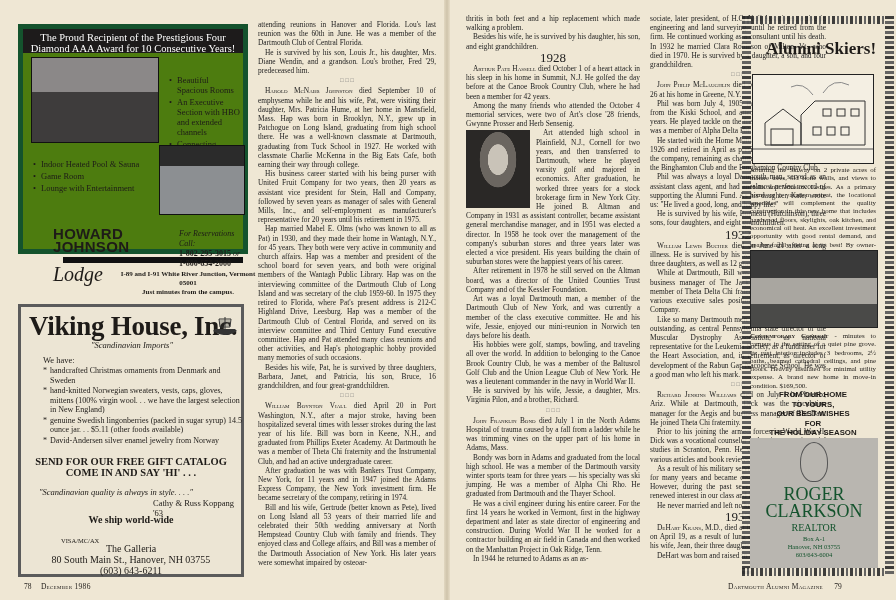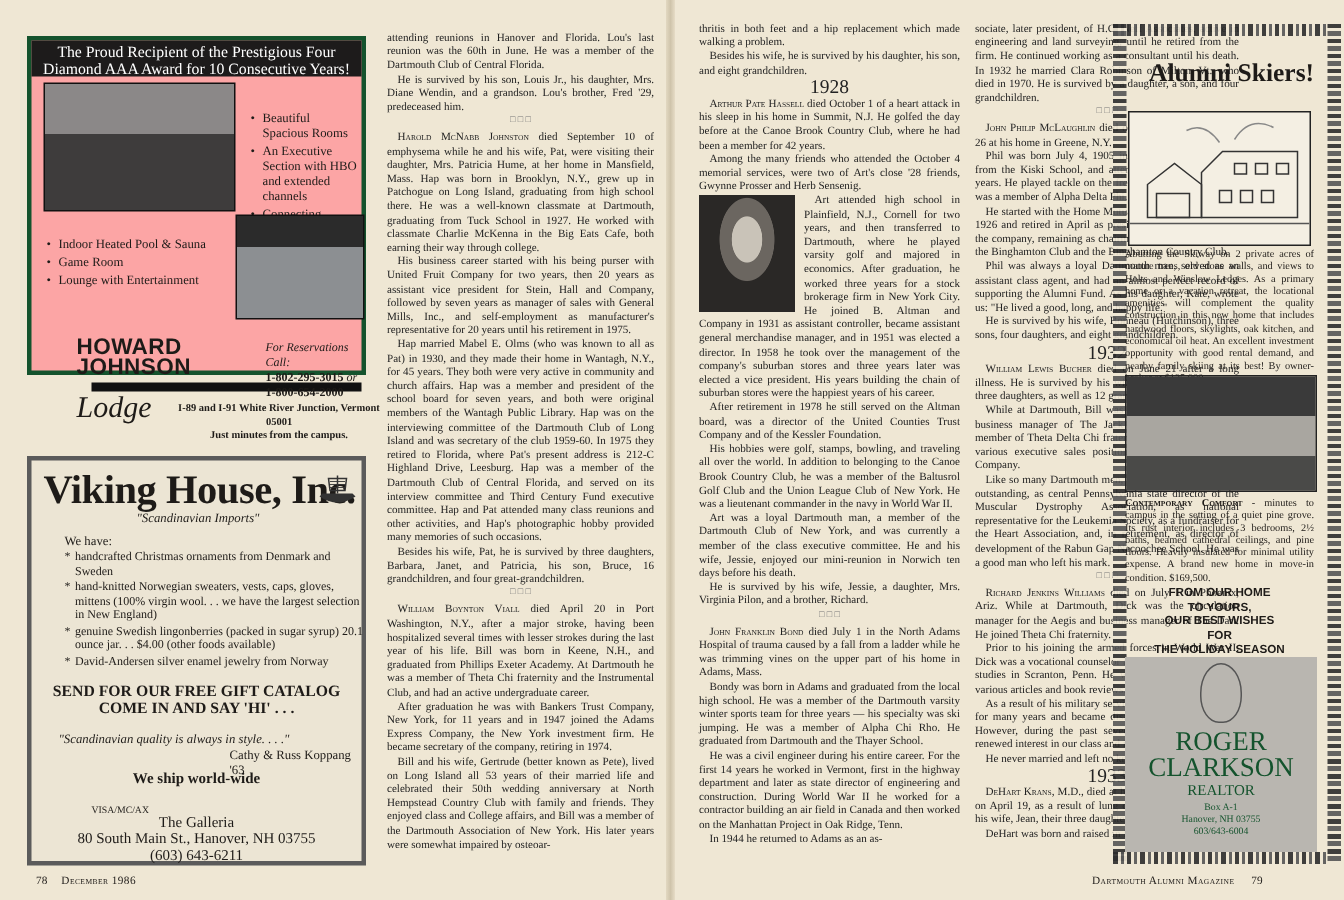--- a/index.html
+++ b/index.html
@@ -1,20 +1,20 @@
 <!DOCTYPE html>
 <html><head>
 <meta charset="utf-8">
 <style>
   html,body{margin:0;padding:0;}
   body{width:896px;height:600px;background:#efe7d4;overflow:hidden;position:relative;font-family:"Liberation Serif",serif;color:#1e1b18;}
   .spread{position:absolute;left:0;top:0;width:896px;height:600px;}
   .gutter{position:absolute;left:444px;top:0;width:6px;height:600px;background:linear-gradient(90deg,#e2d8c1,#cfc4ab,#e6dcc6);}
   
-  .hojo{position:absolute;left:18px;top:24px;width:220px;height:220px;border:3px solid #14532d;background:#fca5a5;}
+  .hojo{position:absolute;left:18px;top:24px;width:220px;height:220px;border:5px solid #14532d;background:#4d7c0f;}
   .hojo-top{background:#1d1b1b;color:#fff;text-align:center;font-size:10.5px;line-height:11px;padding:3px 2px;height:24px;box-sizing:border-box;}
   .photo{position:absolute;background:repeating-linear-gradient(45deg,#3a3a3a 0 2px,#5a5a5a 2px 4px);border:1px solid #111;}
   .photo.room{left:8px;top:28px;width:126px;height:84px;background:linear-gradient(180deg,#8b8888 0 40%,#3e3c3c 40% 100%);}
   .photo.pool{left:136px;top:116px;width:84px;height:68px;background:linear-gradient(180deg,#2b2b2b 0 30%,#8c8f92 30% 100%);}
   .bullets{position:absolute;font-size:8.5px;line-height:10px;list-style:none;margin:0;padding:0;}
   .bullets li{padding-left:8px;position:relative;margin-bottom:2px;}
   .bullets li:before{content:"•";position:absolute;left:0;}
   .b1{left:146px;top:46px;width:72px;}
   .b2{left:10px;top:130px;width:120px;}
   .hj-name{position:absolute;left:30px;top:198px;font-family:"Liberation Sans",sans-serif;font-size:15px;line-height:13px;font-weight:bold;letter-spacing:.3px;}
@@ -114,21 +114,21 @@
       <path d="M2 16 Q14 24 26 16 L24 14 L4 14Z" fill="#333"></path>
       <line x1="14" y1="2" x2="14" y2="14" stroke="#333" stroke-width="1"></line>
       <path d="M8 4 L20 4 L19 12 L9 12Z" fill="none" stroke="#333" stroke-width="1"></path>
       <path d="M9 6 H19 M9 8 H19 M9 10 H19" stroke="#333" stroke-width=".6"></path>
     </svg>
     <div class="vk-sub">"Scandinavian Imports"</div>
     <div class="vk-have">We have:</div>
     <ul class="vk-list">
       <li>handcrafted Christmas ornaments from Denmark and Sweden</li>
       <li>hand-knitted Norwegian sweaters, vests, caps, gloves, mittens (100% virgin wool. . . we have the largest selection in New England)</li>
-      <li>genuine Swedish lingonberries (packed in sugar syrup) 20.1 ounce jar. . . $4.00 (other foods available)</li>
+      <li>genuine Swedish lingonberries (packed in sugar syrup) 14.5 ounce jar. . . $5.11 (other foods available)</li>
       <li>David-Andersen silver enamel jewelry from Norway</li>
     </ul>
     <div class="vk-come">
       <div>SEND FOR OUR FREE GIFT CATALOG</div>
       <div>COME IN AND SAY 'HI' . . .</div>
     </div>
     <div class="vk-quote">"Scandinavian quality is always in style. . . ."</div>
     <div class="vk-sig">Cathy &amp; Russ Koppang '63</div>
     <div class="vk-ship2">We ship world-wide</div>
     <div class="vk-visa">VISA/MC/AX</div>
@@ -155,22 +155,22 @@
 
   <div class="col c2">
     <p style="text-indent:0">thritis in both feet and a hip replacement which made walking a problem.</p>
     <p>Besides his wife, he is survived by his daughter, his son, and eight grandchildren.</p>
     <p class="yr">1928</p>
     <p><span class="sc">Arthur Pate Hassell</span><span> died October 1 of a heart attack in his sleep in his home in Summit, N.J. He golfed the day before at the Canoe Brook Country Club, where he had been a member for 42 years.</span></p>
     <p>Among the many friends who attended the October 4 memorial services, were two of Art's close '28 friends, Gwynne Prosser and Herb Sensenig.</p>
     <div class="portrait"></div>
     <p>Art attended high school in Plainfield, N.J., Cornell for two years, and then transferred to Dartmouth, where he played varsity golf and majored in economics. After graduation, he worked three years for a stock brokerage firm in New York City. He joined B. Altman and Company in 1931 as assistant controller, became assistant general merchandise manager, and in 1951 was elected a director. In 1958 he took over the management of the company's suburban stores and three years later was elected a vice president. His years building the chain of suburban stores were the happiest years of his career.</p>
     <p>After retirement in 1978 he still served on the Altman board, was a director of the United Counties Trust Company and of the Kessler Foundation.</p>
+    <p>Art was a loyal Dartmouth man, a member of the Dartmouth Club of New York, and was currently a member of the class executive committee. He and his wife, Jessie, enjoyed our mini-reunion in Norwich ten days before his death.</p>
     <p>His hobbies were golf, stamps, bowling, and traveling all over the world. In addition to belonging to the Canoe Brook Country Club, he was a member of the Baltusrol Golf Club and the Union League Club of New York. He was a lieutenant commander in the navy in World War II.</p>
-    <p>Art was a loyal Dartmouth man, a member of the Dartmouth Club of New York, and was currently a member of the class executive committee. He and his wife, Jessie, enjoyed our mini-reunion in Norwich ten days before his death.</p>
     <p>He is survived by his wife, Jessie, a daughter, Mrs. Virginia Pilon, and a brother, Richard.</p>
     <p class="sep">□ □ □</p>
     <p><span class="sc">John Franklin Bond</span><span> died July 1 in the North Adams Hospital of trauma caused by a fall from a ladder while he was trimming vines on the upper part of his home in Adams, Mass.</span></p>
     <p>Bondy was born in Adams and graduated from the local high school. He was a member of the Dartmouth varsity winter sports team for three years — his specialty was ski jumping. He was a member of Alpha Chi Rho. He graduated from Dartmouth and the Thayer School.</p>
     <p>He was a civil engineer during his entire career. For the first 14 years he worked in Vermont, first in the highway department and later as state director of engineering and construction. During World War II he worked for a contractor building an air field in Canada and then worked on the Manhattan Project in Oak Ridge, Tenn.</p>
     <p>In 1944 he returned to Adams as an as-</p>
   </div>
 
   <div class="col c3">
     <p style="text-indent:0">sociate, later president, of H.C. Neff Associates, active in engineering and land surveying, until he retired from the firm. He continued working as a consultant until his death. In 1932 he married Clara Robinson of Milton, Vt., who died in 1970. He is survived by a daughter, a son, and four grandchildren.</p>

